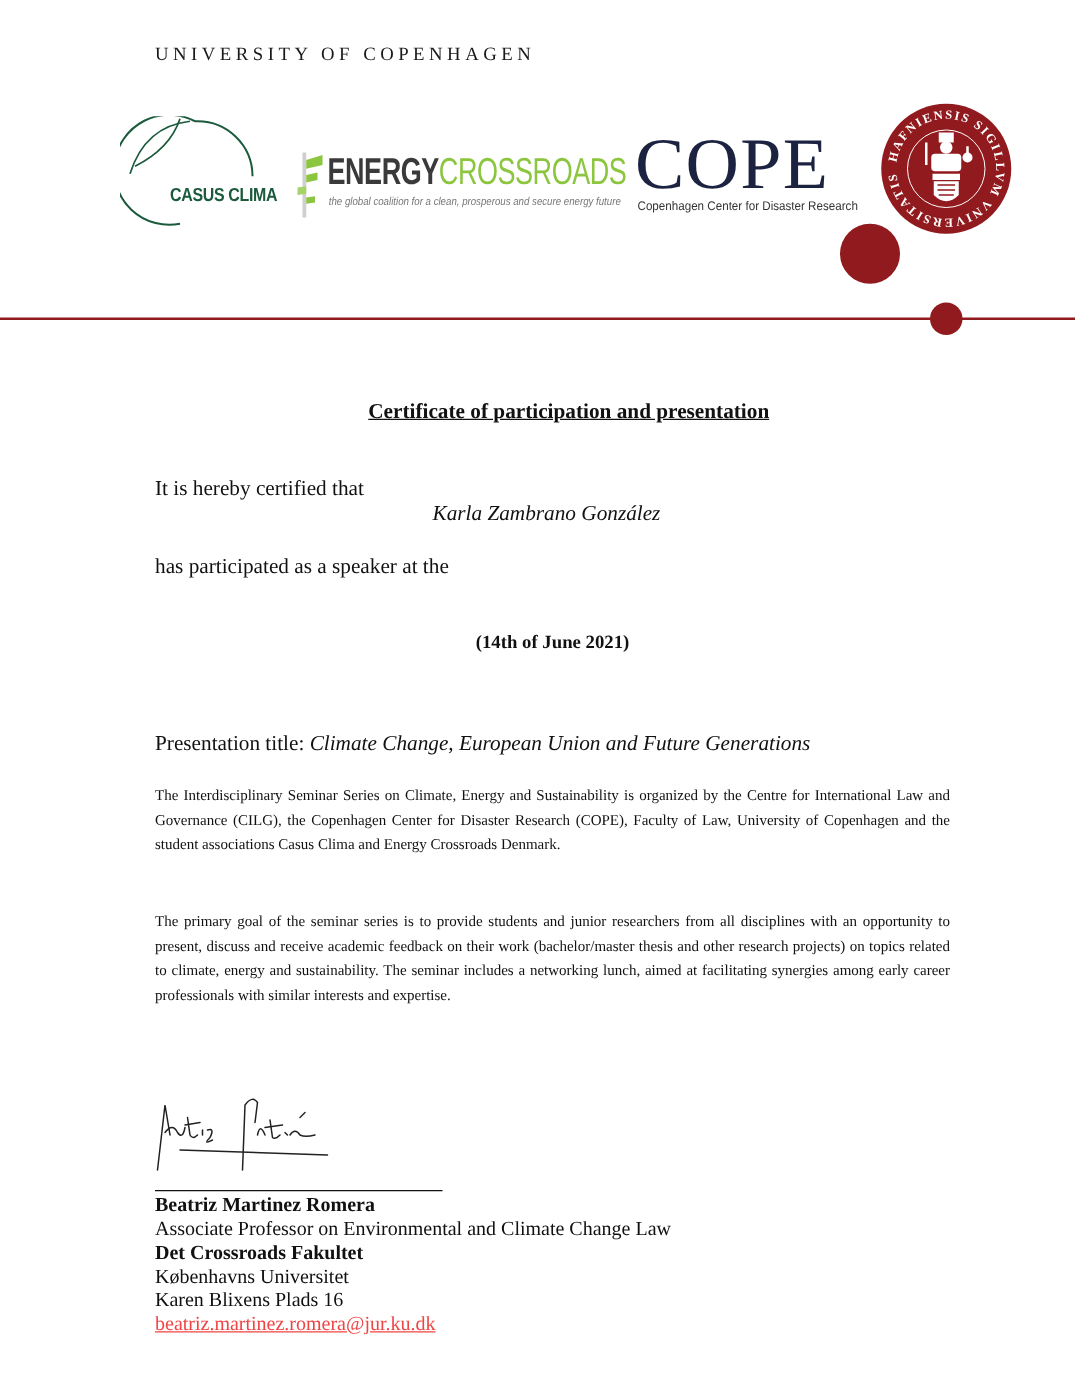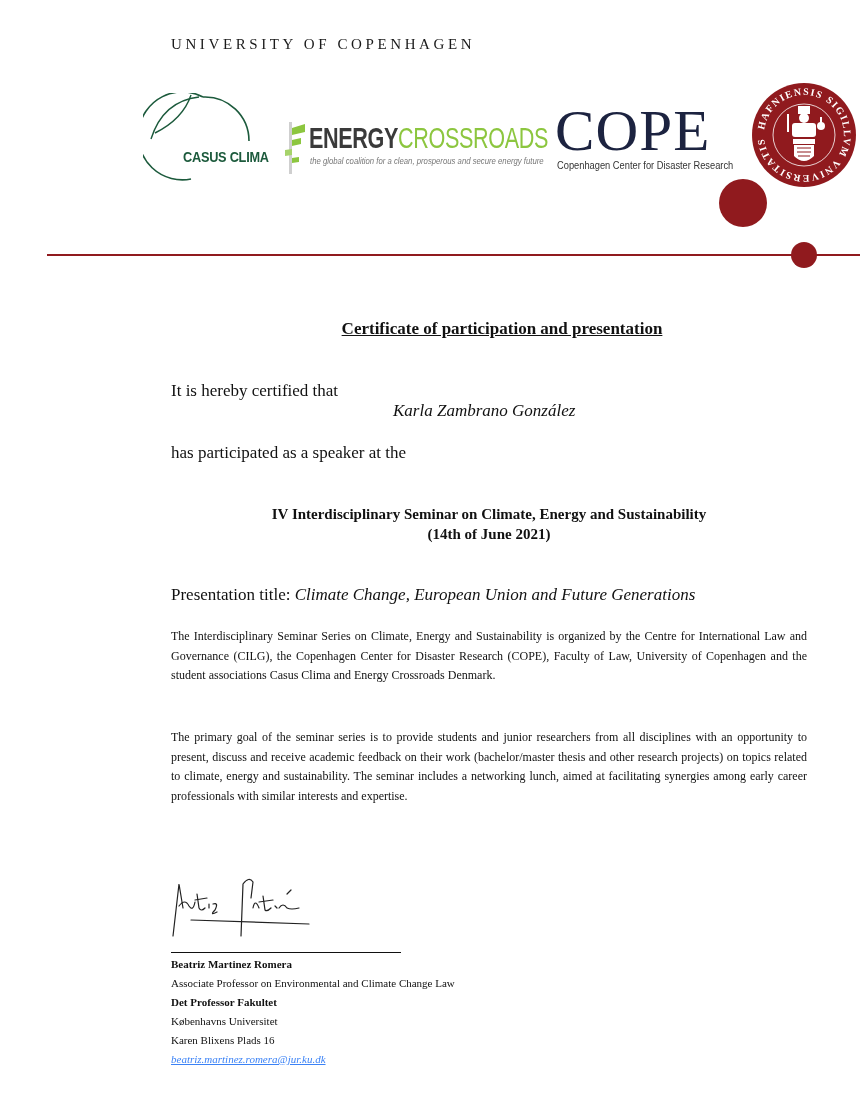--- a/index.html
+++ b/index.html
@@ -1,18 +1,18 @@
 <!DOCTYPE html>
 <html><head>
 <meta charset="utf-8">
 <style>
   html, body { margin: 0; padding: 0; background: #ffffff; }
   body { width: 860px; height: 1104px; position: relative; overflow: hidden;
          font-family: "Liberation Serif", "DejaVu Serif", serif; color: #111; }
-  .abs { position: absolute; margin-left: 47px; }
+  .abs { position: absolute; }
   .univ { left: 124px; top: 36px; font-size: 15px; letter-spacing: 3.6px; color: #1a1a1a; }
 
   
   .casus { left: 96px; top: 93px; width: 130px; height: 92px; text-align: center; }
   .casus-text { position: absolute; left: 40px; top: 55px; font-family: "Liberation Sans", "DejaVu Sans", sans-serif;
                 font-weight: bold; font-size: 15px; color: #1c5a3c; letter-spacing: -0.3px; transform: scaleX(0.85); transform-origin: left; white-space: nowrap; }
   .energy { left: 236px; top: 120px; width: 245px; height: 60px; }
   .energy-title { position: absolute; left: 26px; top: 3px; font-family: "Liberation Sans", "DejaVu Sans", sans-serif;
                   font-size: 30px; line-height: 30px; white-space: nowrap; transform: scaleX(0.72); transform-origin: left; letter-spacing: -0.5px; }
   .energy-title .e1 { color: #3a3a3a; font-weight: bold; }
@@ -39,23 +39,23 @@
   .participated { left: 124px; top: 443px; }
   .event { left: 0; width: 860px; top: 504px; text-align: center; font-weight: bold; font-size: 15px; line-height: 20px; padding-left: 24px; box-sizing: border-box; }
   .pres { left: 124px; top: 585px; }
   .pres i { font-style: italic; }
   .para { left: 124px; width: 636px; font-size: 12px; line-height: 19.5px; text-align: justify; }
   .para1 { top: 627px; }
   .para2 { top: 728px; }
 
   .signature { left: 122px; top: 868px; width: 160px; height: 70px; }
   .sig-line { left: 124px; top: 952px; width: 230px; height: 1px; background: #111; }
-  .sig-block { left: 124px; top: 955px; font-family: "Liberation Serif", "DejaVu Serif", serif; font-size: 11px; line-height: 19px; }
+  .sig-block { left: 124px; top: 955px; font-family: "Liberation Serif", "DejaVu Serif", serif; font-size: 16px; line-height: 19px; }
   .sig-block .b { font-weight: bold; }
-  .sig-block a { color: #3b82f6; text-decoration: underline; font-style: italic; }
+  .sig-block a { color: #ef4444; text-decoration: underline; }
 </style>
 </head>
 <body>
 
 <div class="abs univ">UNIVERSITY OF COPENHAGEN</div>
 
 <div class="abs casus">
   <svg width="130" height="92" viewBox="0 0 130 92" style="position:absolute;left:0;top:0">
     <path d="M 60 4 A 44 44 0 1 0 48 86" fill="none" stroke="#1c5a3c" stroke-width="1.6"></path>
     <path d="M 60 4 A 44 44 0 0 1 106 48" fill="none" stroke="#1c5a3c" stroke-width="1.6"></path>
@@ -111,21 +111,20 @@
 <div class="abs dot-big"></div>
 <div class="abs dot-small"></div>
 
 <div class="abs title"><span>Certificate of participation and presentation</span></div>
 
 <div class="abs p certified">It is hereby certified that</div>
 <div class="abs p name">Karla Zambrano González</div>
 <div class="abs p participated">has participated as a speaker at the</div>
 
 <div class="abs event">
-  <div>IV Interdisciplinary Seminar on Climate, Energy and Sustainability</div>
   <div>(14th of June 2021)</div>
 </div>
 
 <div class="abs p pres">
   <span>Presentation title:</span>
   <i>Climate Change, European Union and Future Generations</i>
 </div>
 
 <div class="abs para para1">The Interdisciplinary Seminar Series on Climate, Energy and Sustainability is organized by the Centre for International Law and Governance (CILG), the Copenhagen Center for Disaster Research (COPE), Faculty of Law, University of Copenhagen and the student associations Casus Clima and Energy Crossroads Denmark.</div>
 <div class="abs para para2">The primary goal of the seminar series is to provide students and junior researchers from all disciplines with an opportunity to present, discuss and receive academic feedback on their work (bachelor/master thesis and other research projects) on topics related to climate, energy and sustainability. The seminar includes a networking lunch, aimed at facilitating synergies among early career professionals with similar interests and expertise.</div>
@@ -148,17 +147,17 @@
       <path d="M 118 26 L 122 22"></path>
       <path d="M 22 52 Q 80 54 140 56"></path>
     </g>
   </svg>
 </div>
 <div class="abs sig-line"></div>
 
 <div class="abs sig-block">
   <div class="b">Beatriz Martinez Romera</div>
   <div>Associate Professor on Environmental and Climate Change Law</div>
-  <div class="b">Det Professor Fakultet</div>
+  <div class="b">Det Crossroads Fakultet</div>
   <div>Københavns Universitet</div>
   <div>Karen Blixens Plads 16</div>
   <div><a>beatriz.martinez.romera@jur.ku.dk</a></div>
 </div>
 
 </body></html>

